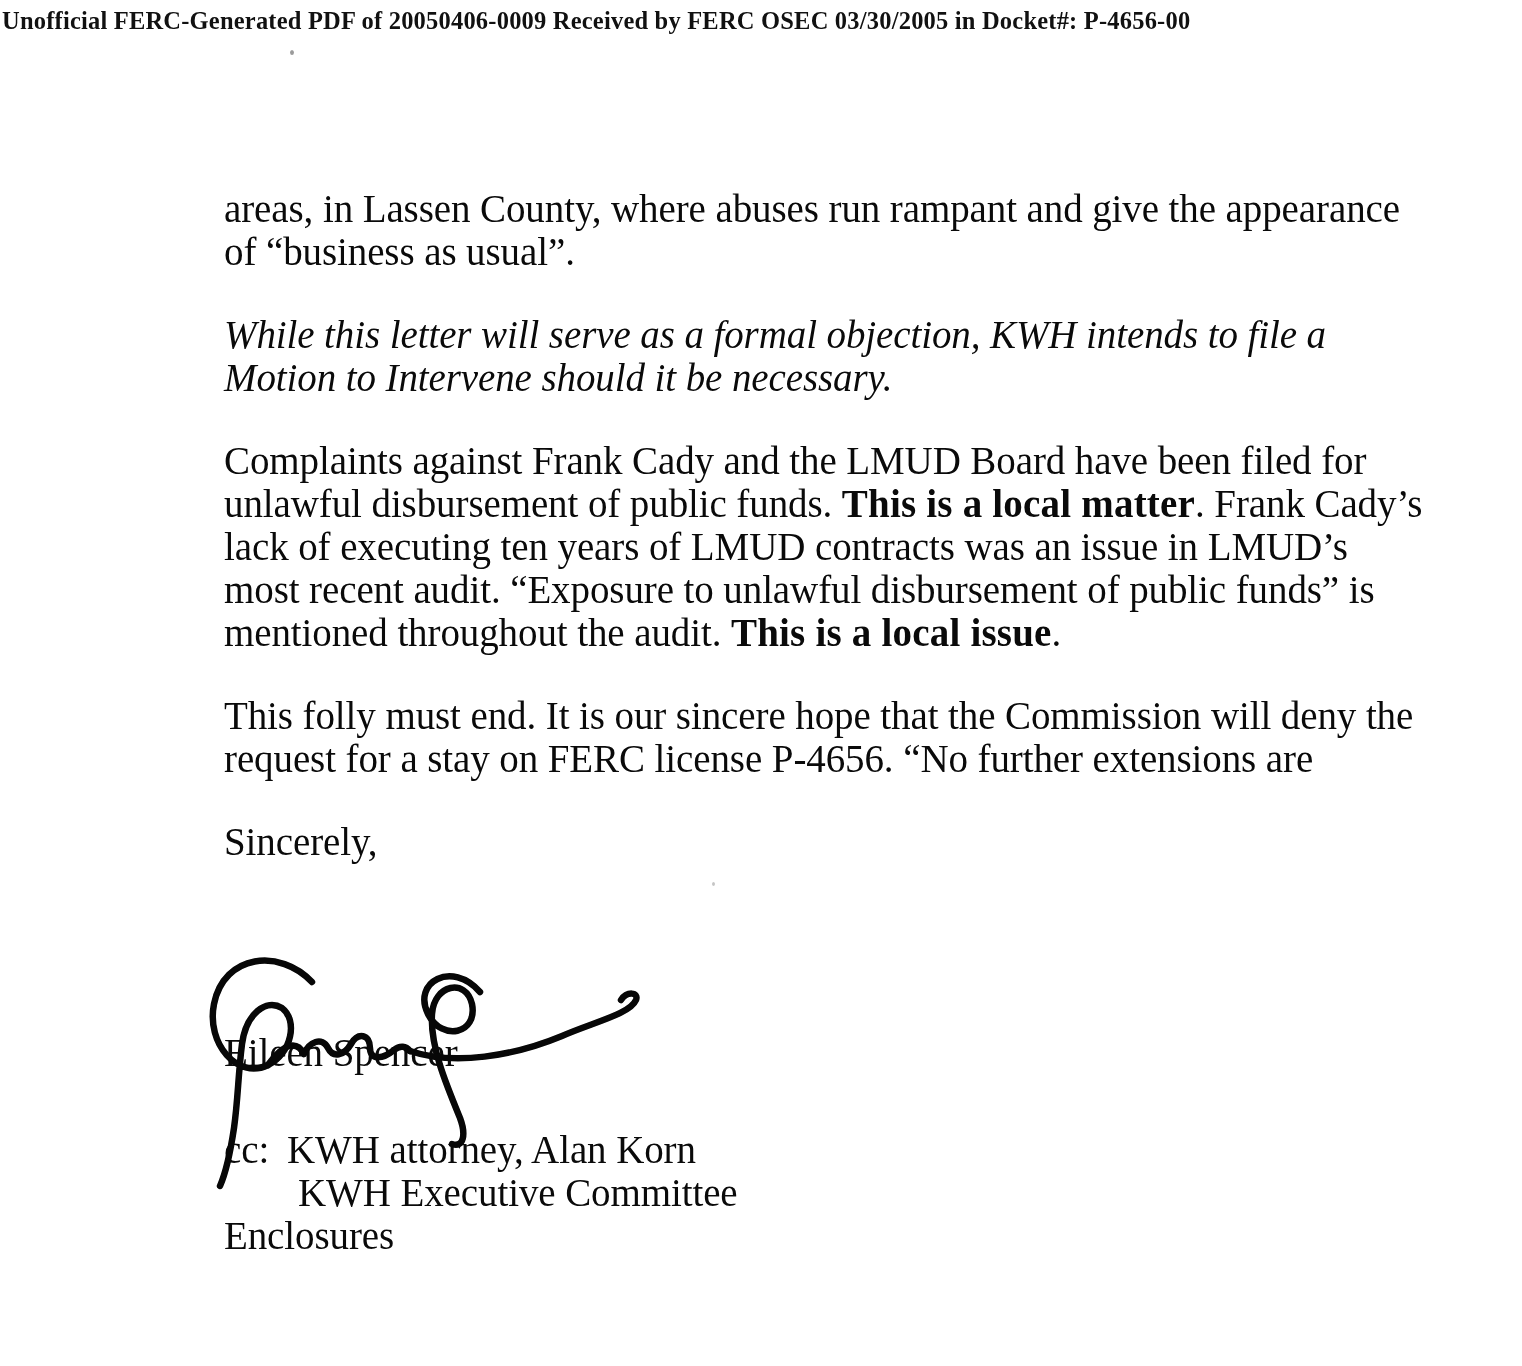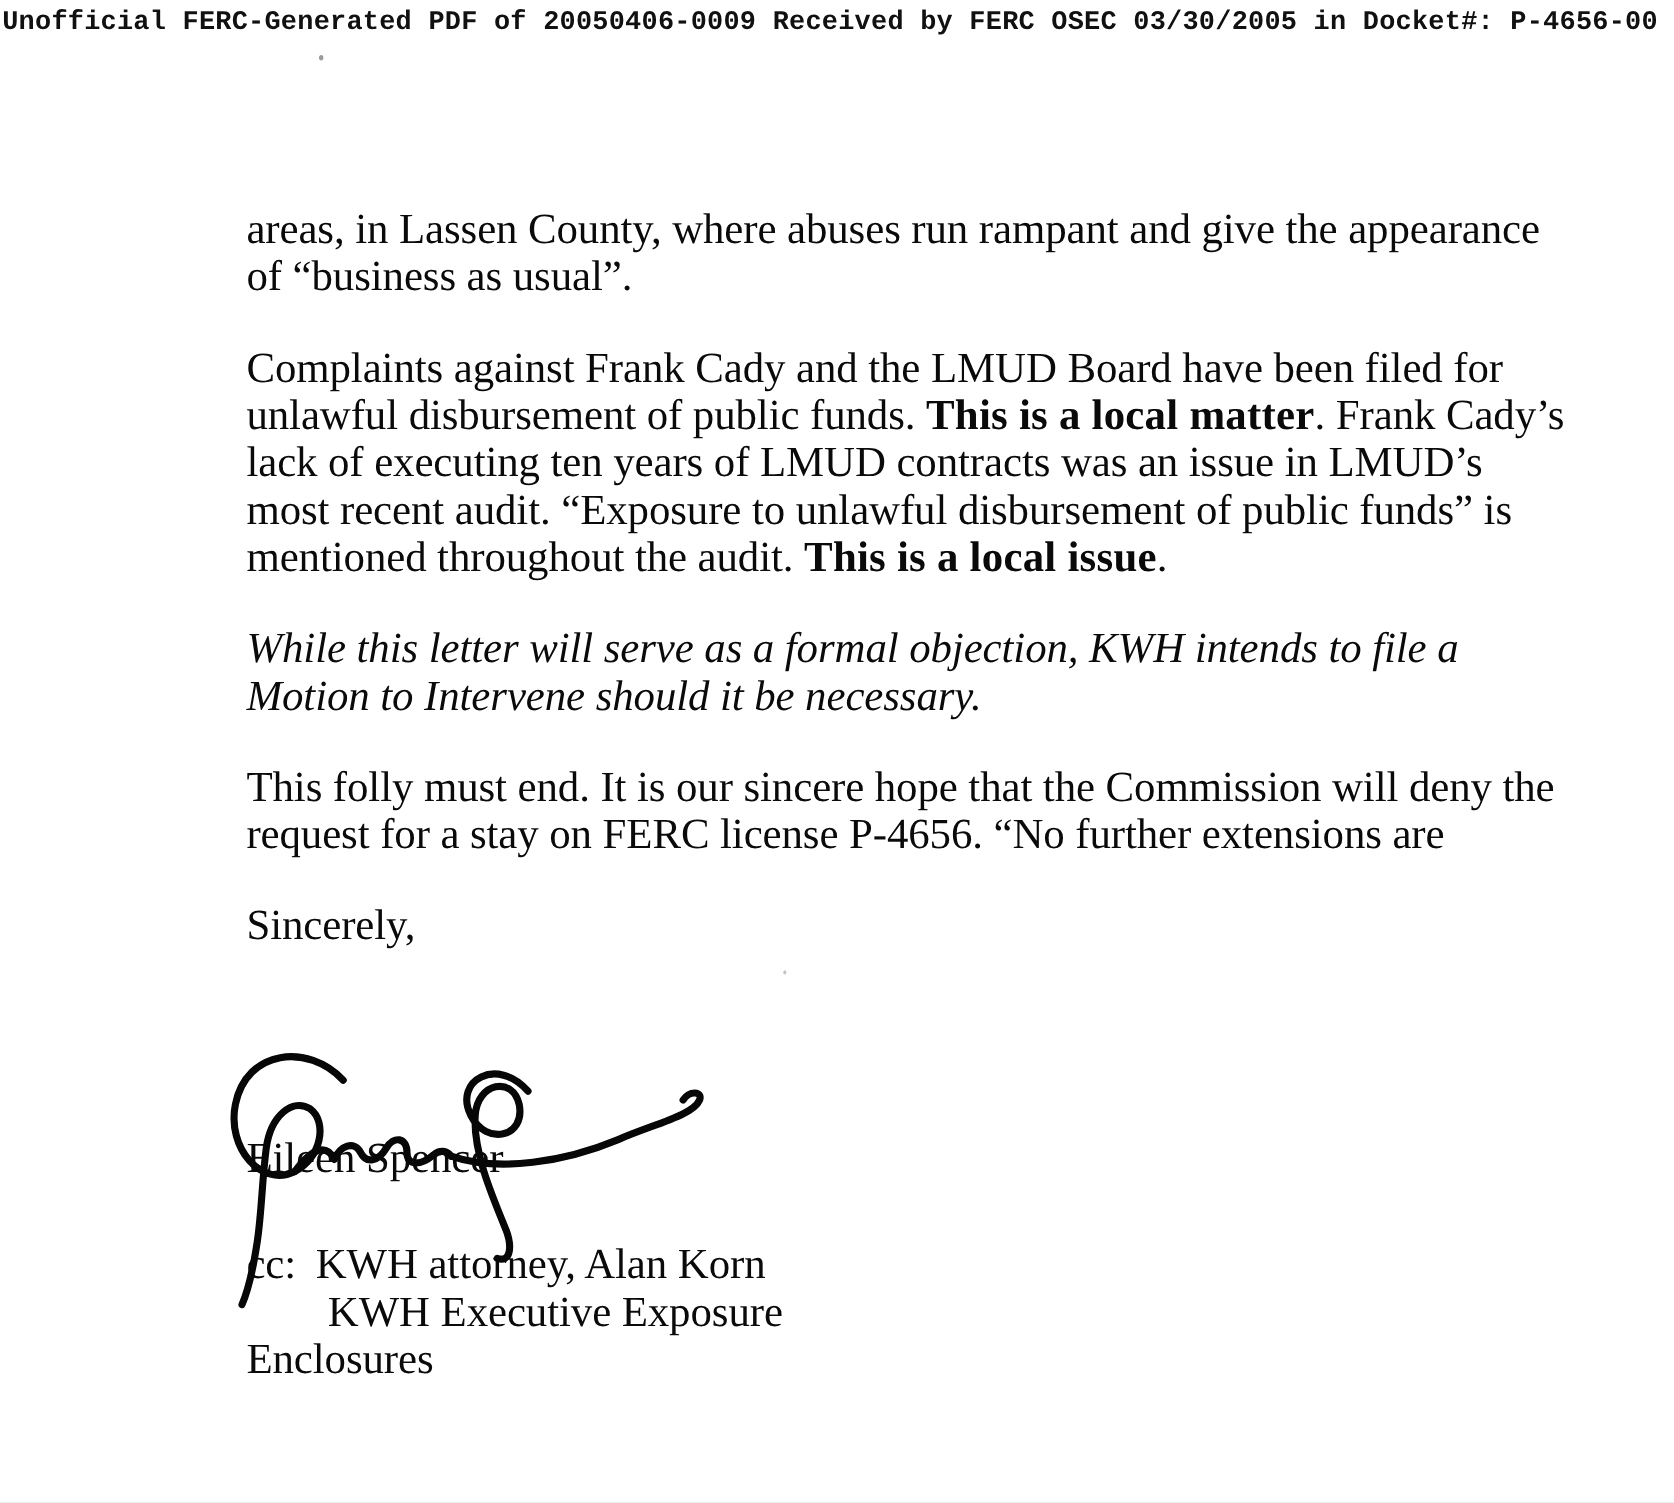--- a/index.html
+++ b/index.html
@@ -7,21 +7,21 @@
     position:relative;
     width:1522px;height:1366px;
     background:#ffffff;
     overflow:hidden;
     font-family:"Liberation Serif","DejaVu Serif",serif;
     color:#101010;
   }
   .scan{filter:blur(0.25px) contrast(1.05);}
   .pdf-header{
     position:absolute;left:2px;top:7px;
-    font-family:Liberation Mono, monospace;
+    font-family:Liberation Serif, serif;
     font-size:24.5px;line-height:28px;
     white-space:nowrap;
     letter-spacing:0.2px;
     font-weight:bold;
     color:#161616;
   }
   .content{
     position:absolute;left:224px;top:187px;width:1240px;
     font-size:39px;line-height:43px;
     letter-spacing:-0.1px;
@@ -57,51 +57,51 @@
 
   <div class="speck s1"></div>
   <div class="speck s2"></div>
 
   <div class="content">
     <div>
         <div class="para">
           <div class="line"><span>areas, in Lassen County, where abuses run rampant and give the appearance</span></div>
           <div class="line"><span>of “business as usual”.</span></div>
         </div>
+        <div class="para italic">
+          <div class="line"><span>While this letter will serve as a formal objection, KWH intends to file a</span></div>
+          <div class="line"><span>Motion to Intervene should it be necessary.</span></div>
+        </div>
         <div class="para">
           <div class="line"><span>Complaints against Frank Cady and the LMUD Board have been filed for</span></div>
           <div class="line"><span>unlawful disbursement of public funds. </span><span class="b">This is a local matter</span><span>. Frank Cady’s</span></div>
           <div class="line"><span>lack of executing ten years of LMUD contracts was an issue in LMUD’s</span></div>
           <div class="line"><span>most recent audit. “Exposure to unlawful disbursement of public funds” is</span></div>
           <div class="line"><span>mentioned throughout the audit. </span><span class="b">This is a local issue</span><span>.</span></div>
-        </div>
-        <div class="para italic">
-          <div class="line"><span>While this letter will serve as a formal objection, KWH intends to file a</span></div>
-          <div class="line"><span>Motion to Intervene should it be necessary.</span></div>
         </div>
         <div class="para">
           <div class="line"><span>This folly must end. It is our sincere hope that the Commission will deny the</span></div>
           <div class="line"><span>request for a stay on FERC license P-4656. “No further extensions are</span></div>
         </div>
       </div>
 
     <div class="closing">Sincerely,</div>
 
     <div class="sig-space"></div>
 
     <div class="signer-name">Eileen Spencer</div>
 
     <div class="cc-block">
       <div class="cc-row">
         <span class="cc-label">cc:</span>
         <span class="cc-text">KWH attorney, Alan Korn</span>
       </div>
       <div class="cc-row second">
         <span class="cc-label">cc:</span>
-        <span class="cc-text">KWH Executive Exposure</span>
+        <span class="cc-text">KWH Executive Committee</span>
       </div>
     </div>
 
     <div class="enclosures">Enclosures</div>
   </div>
 
   <svg class="signature-svg" viewBox="0 0 460 245" fill="none" stroke="#0d0d0d" stroke-width="6.5" stroke-linecap="round" stroke-linejoin="round">
 
     <path d="M 118 34 C 86 0 30 6 20 56 C 12 96 44 132 74 117 C 98 105 104 72 88 60 C 72 50 52 66 48 96 C 44 128 44 152 40 180 C 37 200 33 222 26 238"></path>
 

